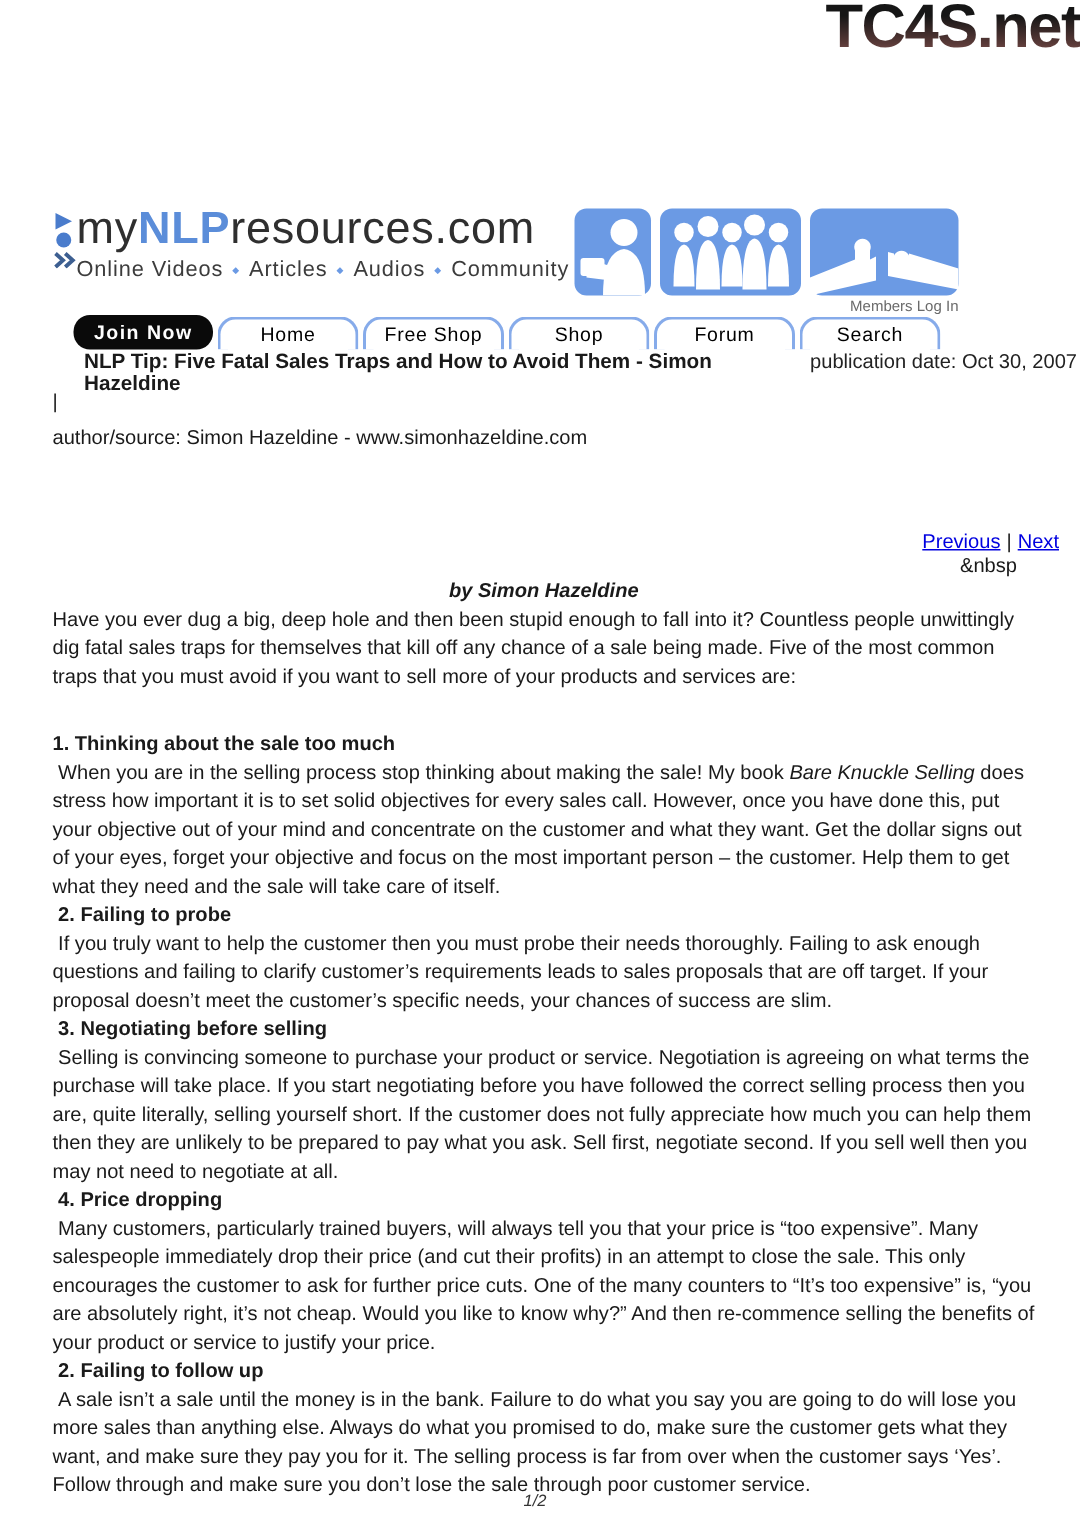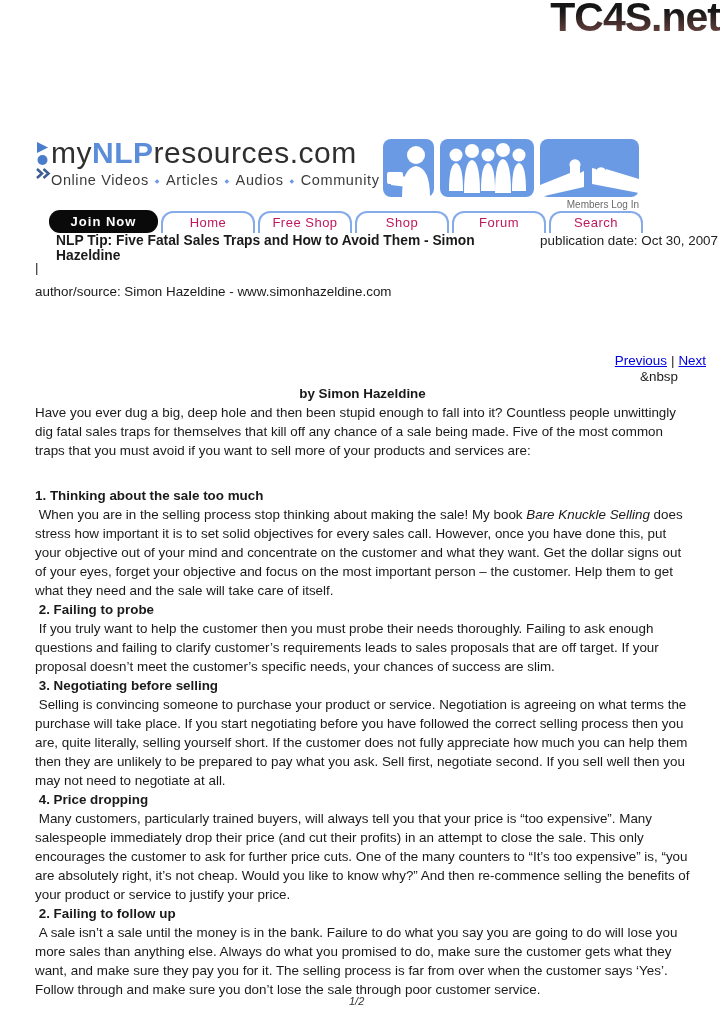--- a/index.html
+++ b/index.html
@@ -30,45 +30,45 @@
   .banner { position:absolute; left:383px; top:139px; width:256px; }
   .banner-blocks { display:flex; gap:6px; }
   .bblock { background:#6b9ae4; border-radius:8px; height:58px; }
   .bblock svg { display:block; }
   .members { text-align:right; font-size:10px; color:#6a6a6a; margin-top:2px; }
 
   
   .tabs { position:absolute; left:49px; top:210px; display:flex; gap:3px; align-items:flex-end; }
   .tab {
     width:94px; height:22px; line-height:19px; text-align:center;
-    font-size:13px; color:#be185d; letter-spacing:0.5px;
+    font-size:13px; color:#000000; letter-spacing:0.5px;
     background:#fff; border:2px solid #86abea; border-bottom:none;
     border-radius:12px 12px 0 0; cursor:pointer;
   }
   .tab-active {
-    width:109px; height:23px; line-height:23px;
+    width:93px; height:23px; line-height:23px;
     background:#0a0a0a; color:#ffffff; font-weight:bold; letter-spacing:1px;
     border:none; border-radius:11px;
   }
 
   
   .title-row { position:absolute; left:38px; right:6px; top:233px; display:flex; }
   .article-title { flex:1; font-size:13.8px; font-weight:bold; padding-left:18px; }
   .pubdate { width:180px; text-align:right; font-size:13.4px; color:#222;margin-left:36px; }
   .pipe { position:absolute; left:35px; top:260px; font-size:13.4px; }
   .author-line { position:absolute; left:35px; top:284px; font-size:13.4px; }
 
   .pagenav { position:absolute; right:18px; top:353px; text-align:right; font-size:13.4px; }
   .pagenav a { color:#0000e0; text-decoration:underline; cursor:pointer; }
   .pagenav .divider { color:#1a1a1a; margin:0 4px; }
   .pagenav .nbsp { padding-right:28px; margin-top:1px; }
 
   
   .article { position:absolute; left:35px; right:34px; top:385px; font-size:13.4px; line-height:19px; }
-  .byline { text-align:center; font-weight:bold; line-height:18px; }
+  .byline { text-align:center; font-weight:bold; line-height:18px;font-style:italic; }
   .intro { margin:0; white-space:pre-wrap; }
   .sections { margin-top:26px; }
   .sec-heading { font-weight:bold; white-space:pre-wrap; }
   .sec-body { margin:0; white-space:pre-wrap; }
   .sec-body em { font-style:italic; }
 
   
   .dlsub {
     position:absolute; left:219px; top:483px;
     font-family:"DejaVu Serif", serif; font-weight:bold;

